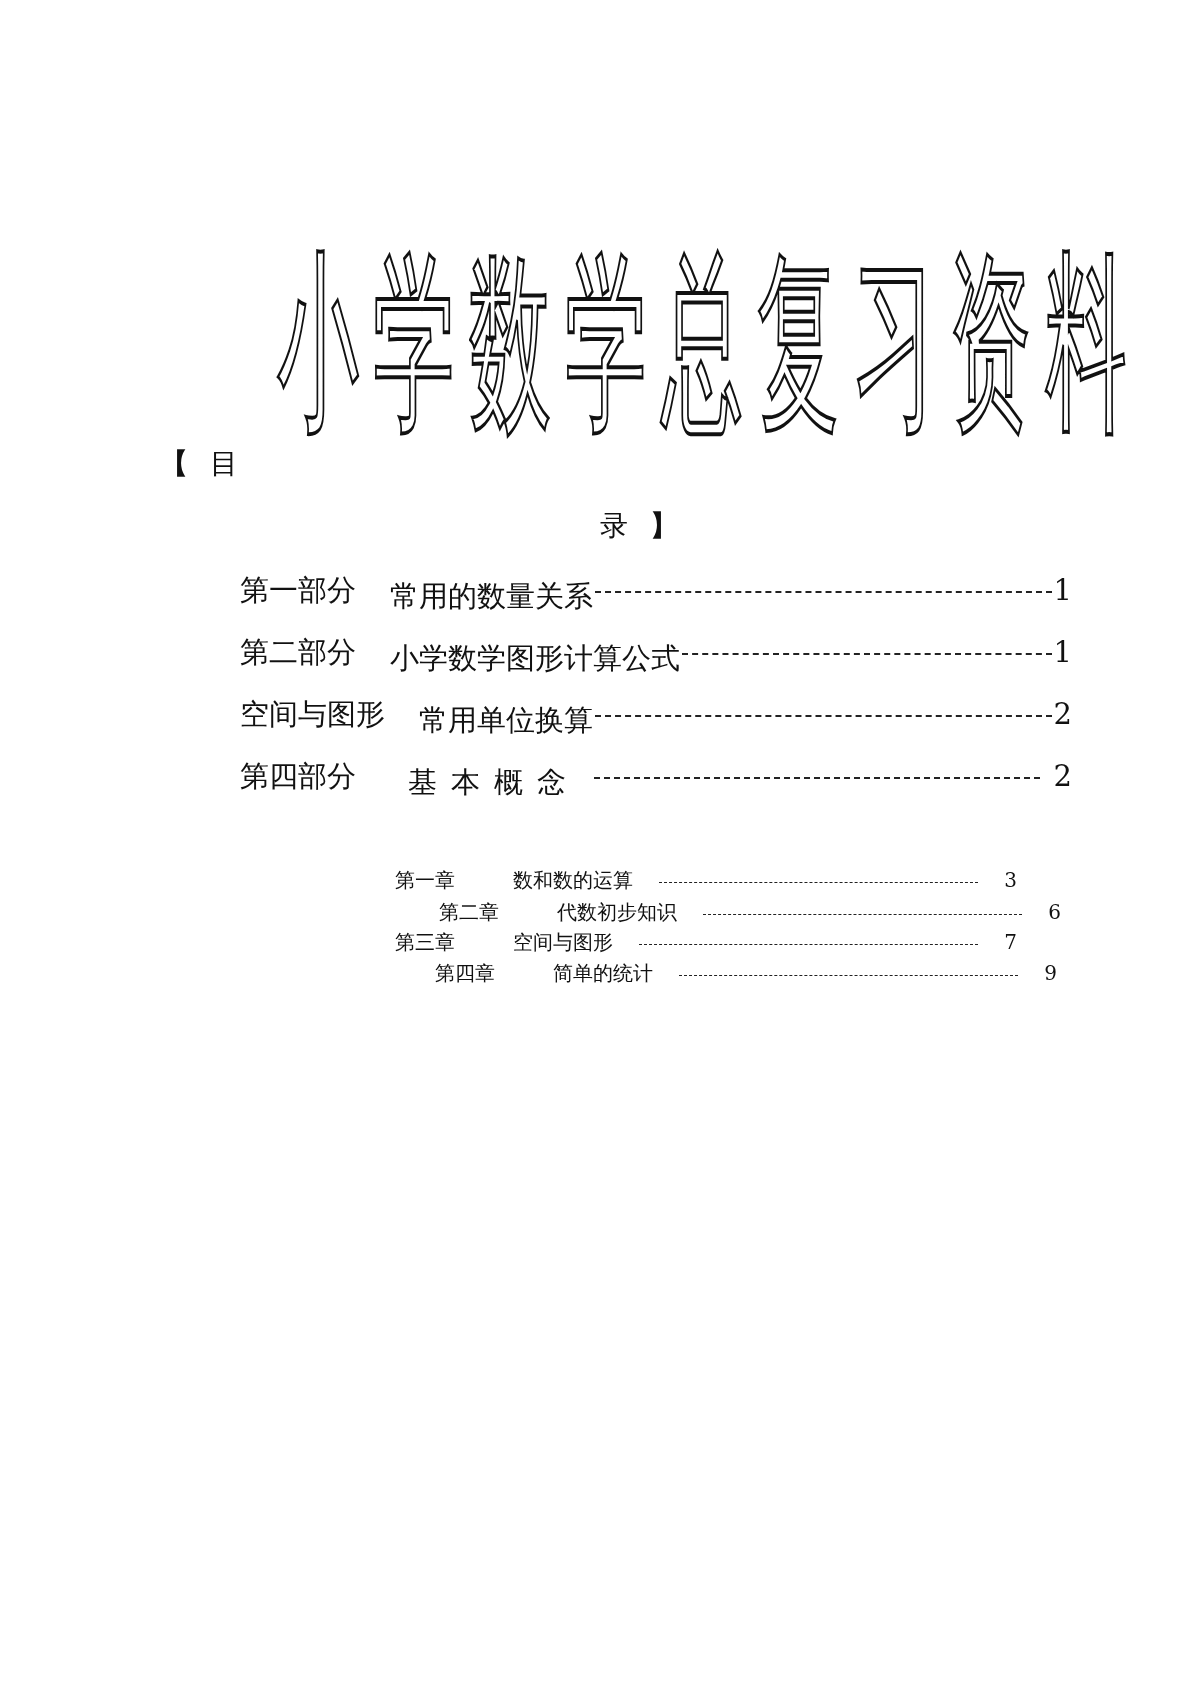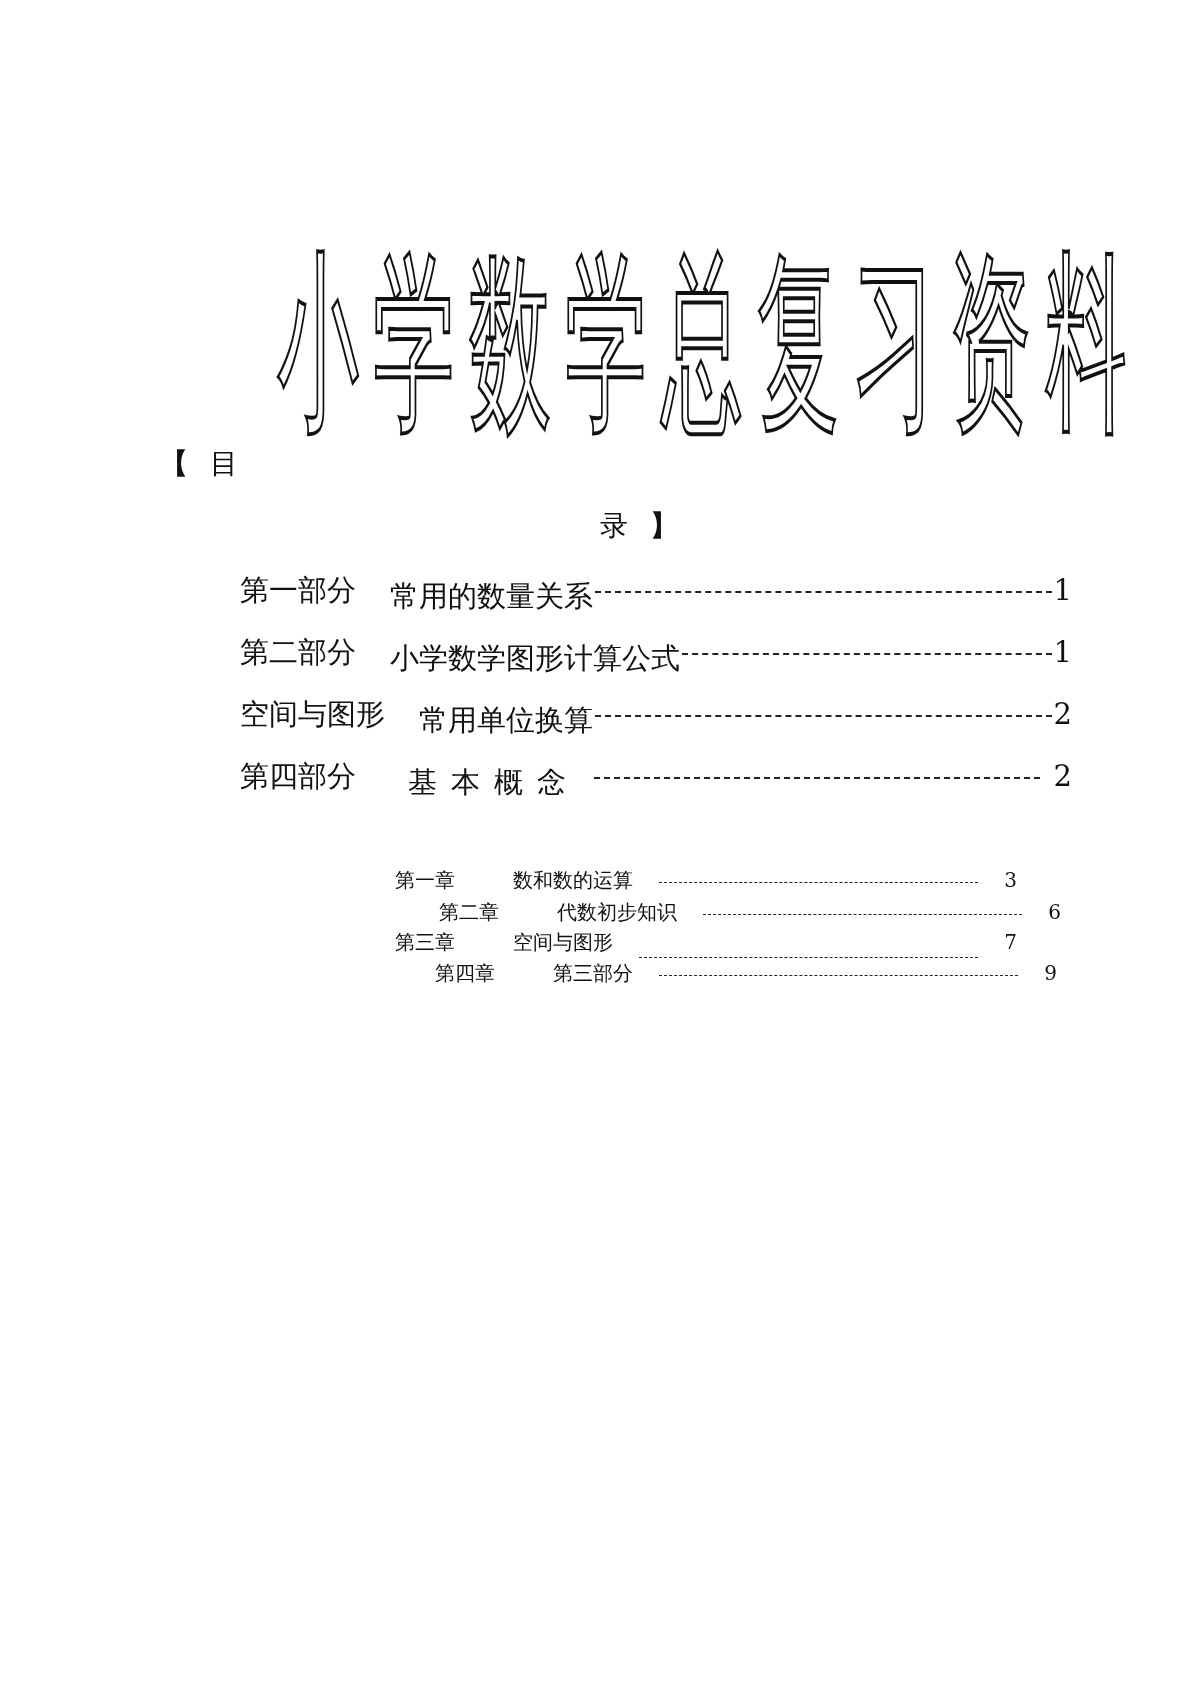--- a/index.html
+++ b/index.html
@@ -93,28 +93,28 @@
     <span class="leader"></span>
     <span class="page-no">3</span>
   </div>
   <div class="chapter" style="top: 898px; margin-left: 44px;">
     <span>第二章</span>
     <span class="sep"></span>
     <span>代数初步知识</span>
     <span class="leader"></span>
     <span class="page-no">6</span>
   </div>
-  <div class="chapter" style="top: 928px; align-items: flex-end;">
+  <div class="chapter" style="top: 928px;">
     <span>第三章</span>
     <span class="sep"></span>
     <span>空间与图形</span>
     <span class="leader"></span>
     <span class="page-no">7</span>
   </div>
   <div class="chapter" style="top: 959px; margin-left: 40px;">
     <span>第四章</span>
     <span class="sep"></span>
-    <span>第三部分</span>
+    <span>简单的统计</span>
     <span class="leader"></span>
     <span class="page-no">9</span>
   </div>
 
 </div>
 
 </body></html>

